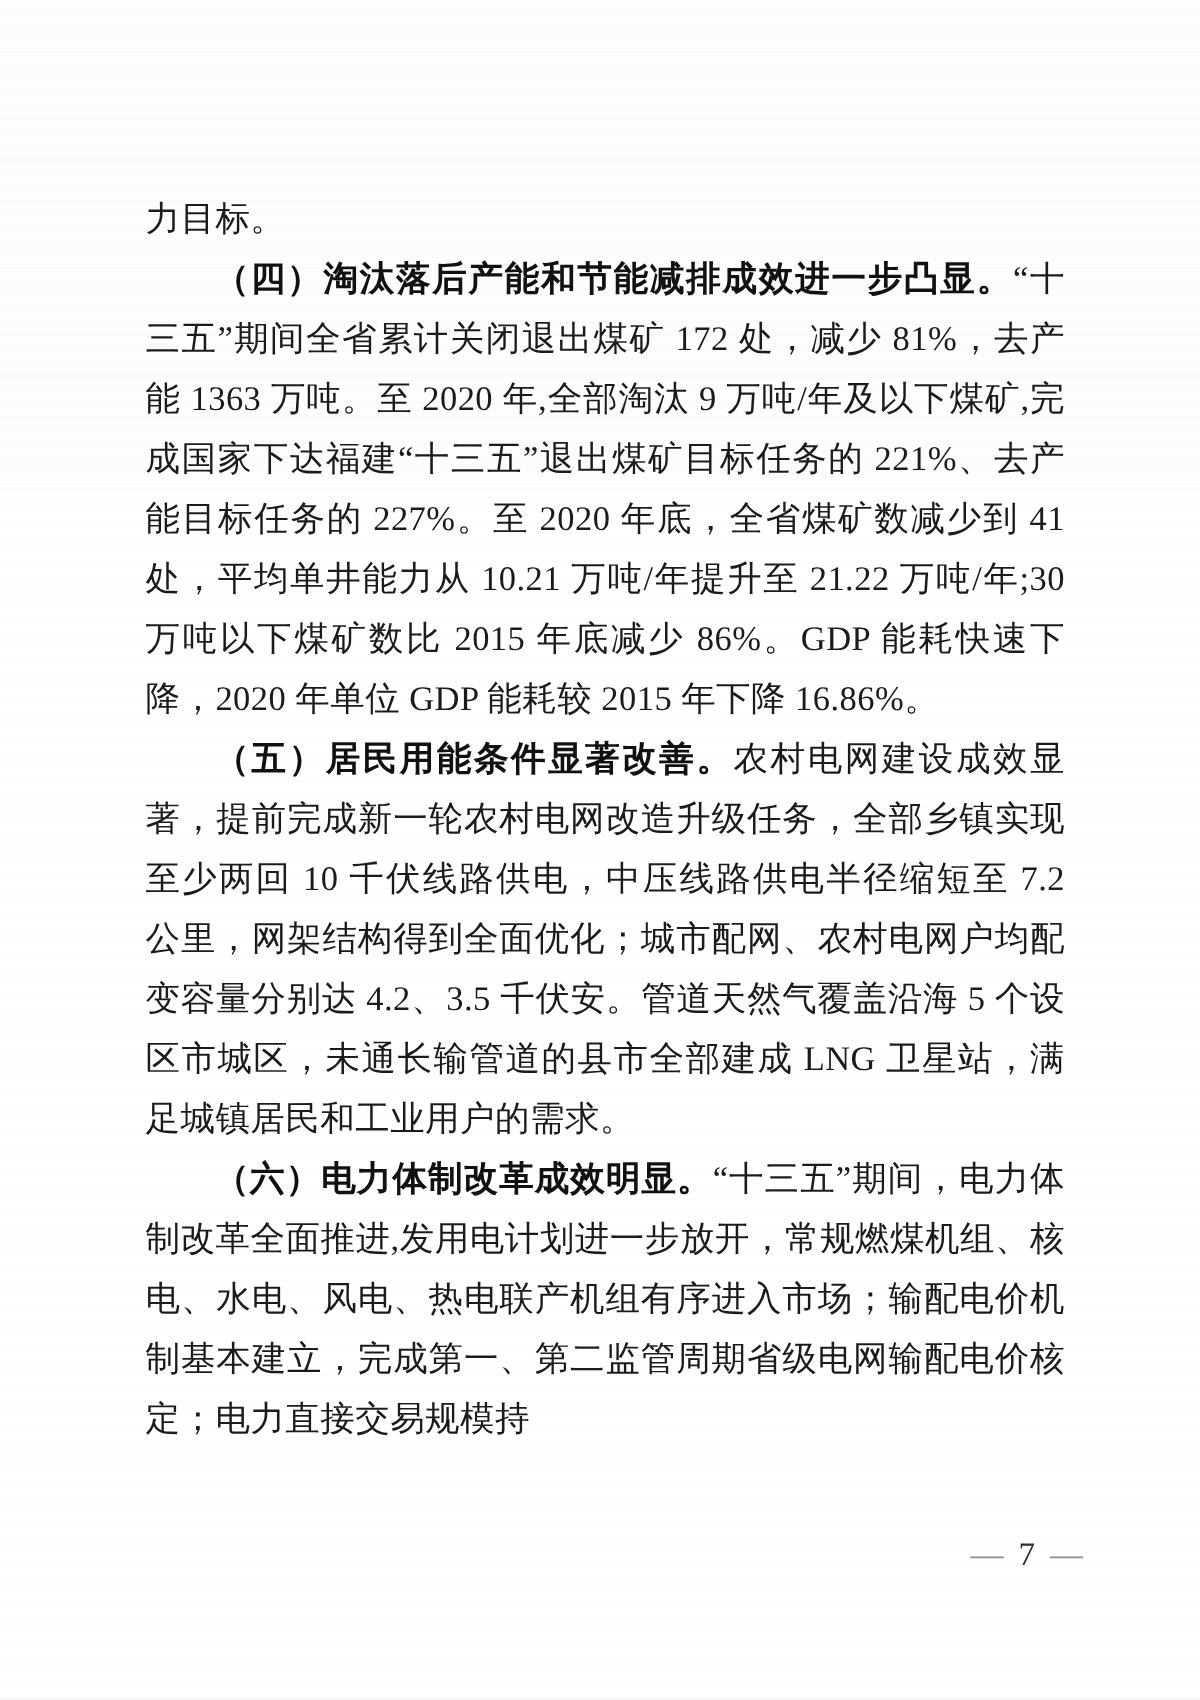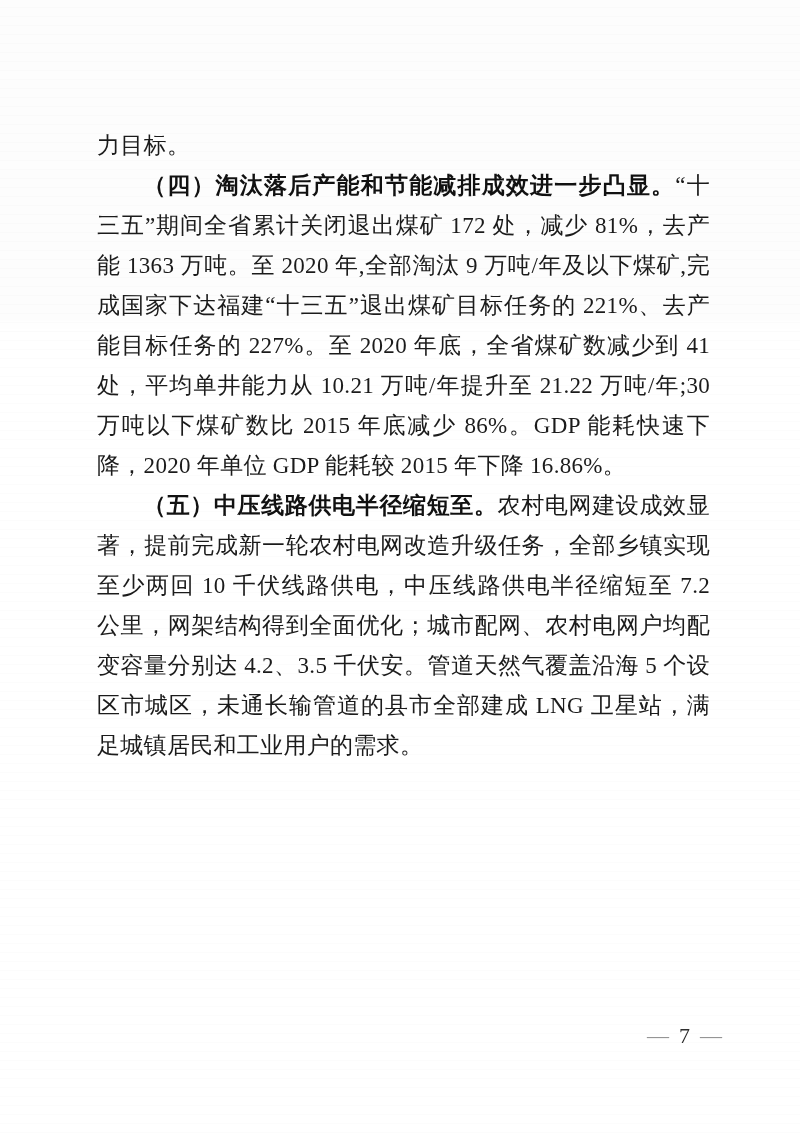--- a/index.html
+++ b/index.html
@@ -76,19 +76,20 @@
 <div class="sheet">
   <div class="scan-noise"></div>
 
   <main class="body-text">
 
     <p class="para continuation"><span>力目标。</span></p>
 
 
     <p class="para"><span class="lead">（四）淘汰落后产能和节能减排成效进一步凸显。</span><span>“十三五”期间全省累计关闭退出煤矿 172 处，减少 81%，去产能 1363 万吨。至 2020 年,全部淘汰 9 万吨/年及以下煤矿,完成国家下达福建“十三五”退出煤矿目标任务的 221%、去产能目标任务的 227%。至 2020 年底，全省煤矿数减少到 41 处，平均单井能力从 10.21 万吨/年提升至 21.22 万吨/年;30 万吨以下煤矿数比 2015 年底减少 86%。GDP 能耗快速下降，2020 年单位 GDP 能耗较 2015 年下降 16.86%。</span></p>
 
-    <p class="para"><span class="lead">（五）中压线路供电半径缩短至。</span><span>农村电网建设成效显著，提前完成新一轮农村电网改造升级任务，全部乡镇实现至少两回 10 千伏线路供电，中压线路供电半径缩短至 7.2 公里，网架结构得到全面优化；城市配网、农村电网户均配变容量分别达 4.2、3.5 千伏安。管道天然气覆盖沿海 5 个设区市城区，未通长输管道的县市全部建成 LNG 卫星站，满足城镇居民和工业用户的需求。</span></p>
+    <p class="para"><span class="lead">（五）居民用能条件显著改善。</span><span>农村电网建设成效显著，提前完成新一轮农村电网改造升级任务，全部乡镇实现至少两回 10 千伏线路供电，中压线路供电半径缩短至 7.2 公里，网架结构得到全面优化；城市配网、农村电网户均配变容量分别达 4.2、3.5 千伏安。管道天然气覆盖沿海 5 个设区市城区，未通长输管道的县市全部建成 LNG 卫星站，满足城镇居民和工业用户的需求。</span></p>
 
+    <p class="para"><span class="lead">（六）电力体制改革成效明显。</span><span>“十三五”期间，电力体制改革全面推进,发用电计划进一步放开，常规燃煤机组、核电、水电、风电、热电联产机组有序进入市场；输配电价机制基本建立，完成第一、第二监管周期省级电网输配电价核定；电力直接交易规模持</span></p>
 
   </main>
 
   <footer class="page-footer"><span class="dash">—</span><span class="num">7</span><span class="dash">—</span></footer>
 </div>
 
 </body></html>

